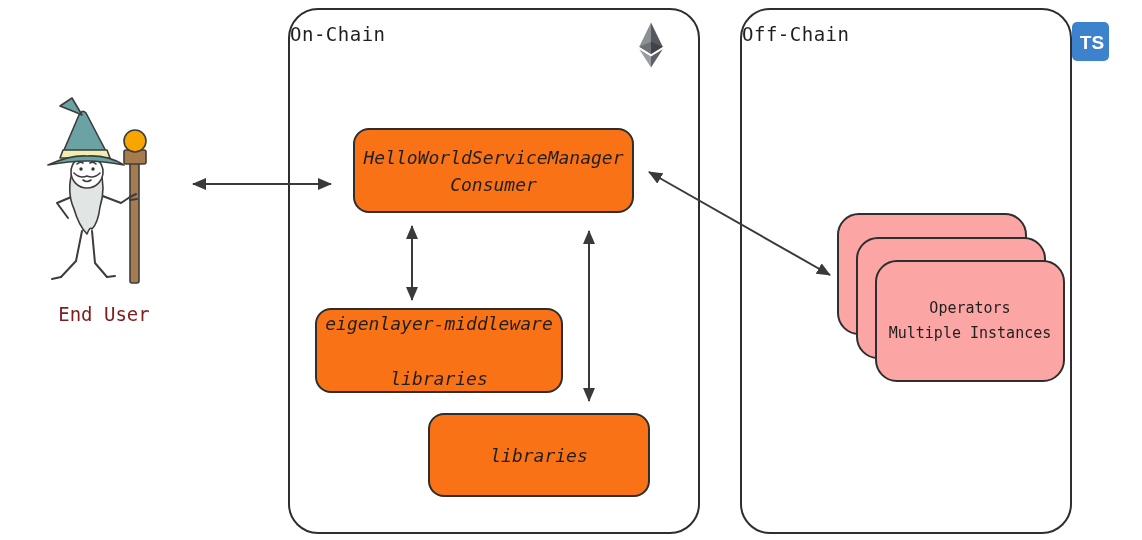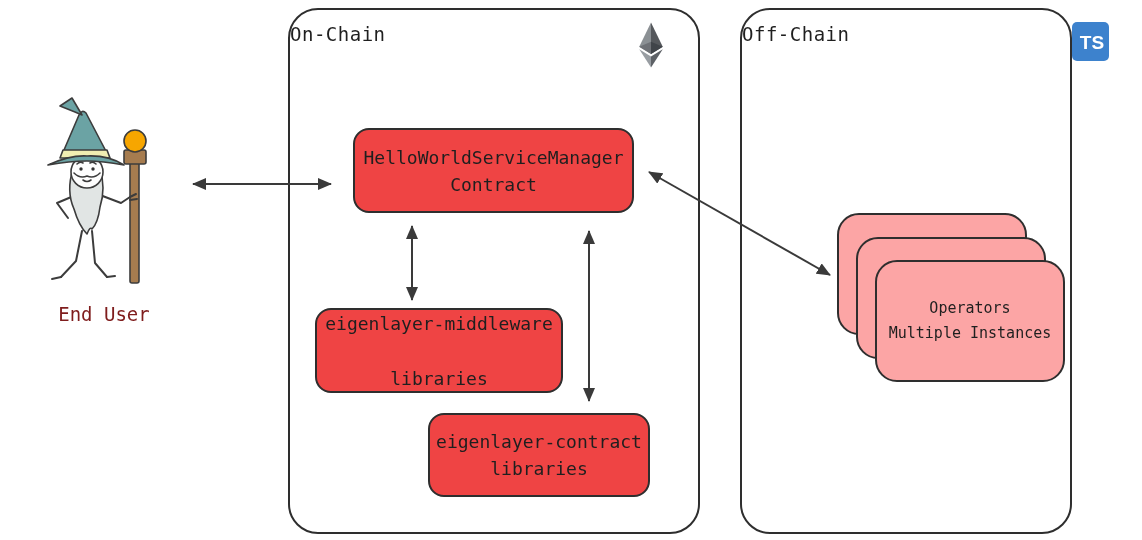--- a/index.html
+++ b/index.html
@@ -15,23 +15,23 @@
   }
   *{margin:0;padding:0;box-sizing:border-box;}
   body{background:#ffffff;font-family:"DejaVu Sans Mono",monospace;color:var(--text);}
   .canvas{position:relative;width:1142px;height:540px;background:#ffffff;overflow:hidden;}
 
   .big-box{position:absolute;border:2px solid var(--border);border-radius:30px;background:#ffffff;}
   #onchain-box{left:288px;top:8px;width:412px;height:526px;}
   #offchain-box{left:740px;top:8px;width:332px;height:526px;}
   .big-title{position:absolute;top:13px;left:0;width:100%;text-align:left;font-size:19px;letter-spacing:.5px;}
 
-  .node-box{position:absolute;border:2px solid var(--border);border-radius:16px;background:#ef4444;
+  .node-box{position:absolute;border:2px solid var(--border);border-radius:16px;background:#f97316;
     display:flex;flex-direction:column;align-items:center;justify-content:center;
-    font-size:18px;line-height:27px;text-align:center;}
+    font-size:18px;line-height:27px;text-align:center;font-style:italic;}
   #sm-box{left:353px;top:128px;width:281px;height:85px;}
   #mw-box{left:315px;top:308px;width:248px;height:85px;gap:28px;}
   #cl-box{left:428px;top:413px;width:222px;height:84px;}
 
   .ops-box{position:absolute;width:190px;height:122px;border:2px solid var(--border);border-radius:22px;background:#fca5a5;}
   #ops-back{left:837px;top:213px;}
   #ops-mid{left:856px;top:237px;}
   #ops-front{left:875px;top:260px;display:flex;flex-direction:column;align-items:center;justify-content:center;
     font-size:15px;line-height:25px;text-align:center;}
 
@@ -119,30 +119,29 @@
   <div id="offchain-box" class="big-box">
     <div class="big-title">Off-Chain</div>
   </div>
 
   <div id="ts-icon">
     <span>TS</span>
   </div>
 
   <div id="sm-box" class="node-box">
     <div>HelloWorldServiceManager</div>
-    <div>Contract</div>
+    <div>Consumer</div>
   </div>
 
   <div id="mw-box" class="node-box">
     <div>eigenlayer-middleware</div>
     <div>libraries</div>
   </div>
 
   <div id="cl-box" class="node-box">
-    <div>eigenlayer-contract</div>
     <div>libraries</div>
   </div>
 
   <div id="ops-back" class="ops-box"></div>
   <div id="ops-mid" class="ops-box"></div>
   <div id="ops-front" class="ops-box">
     <div>Operators</div>
     <div>Multiple Instances</div>
   </div>
 

